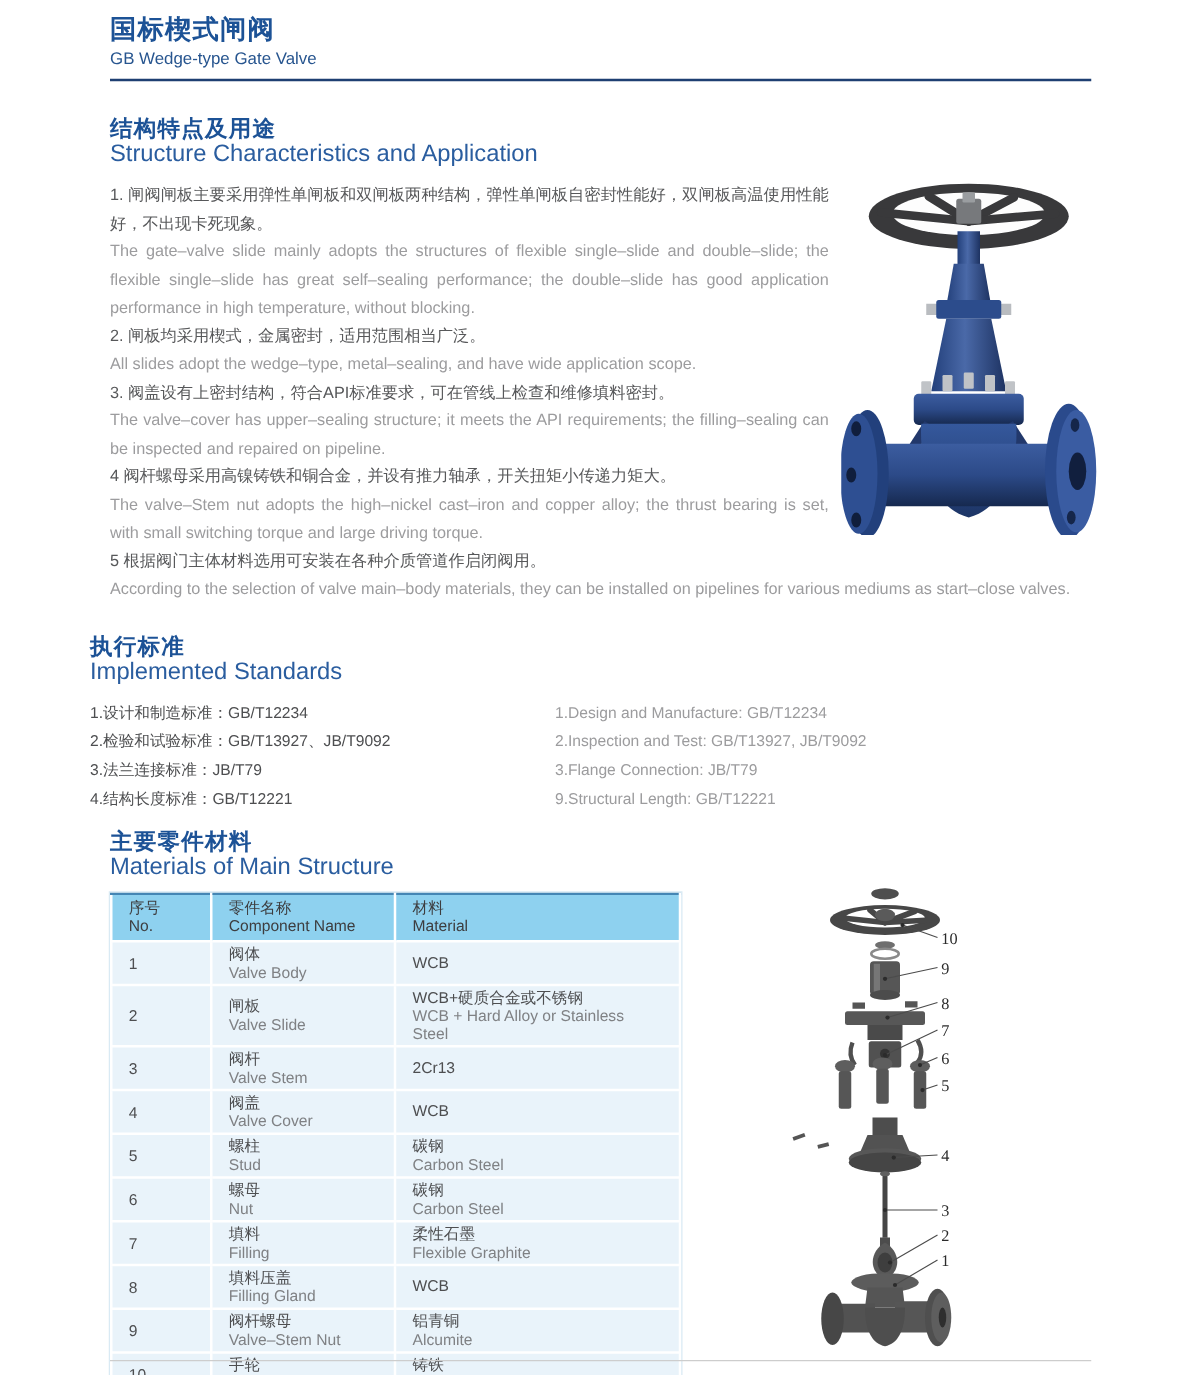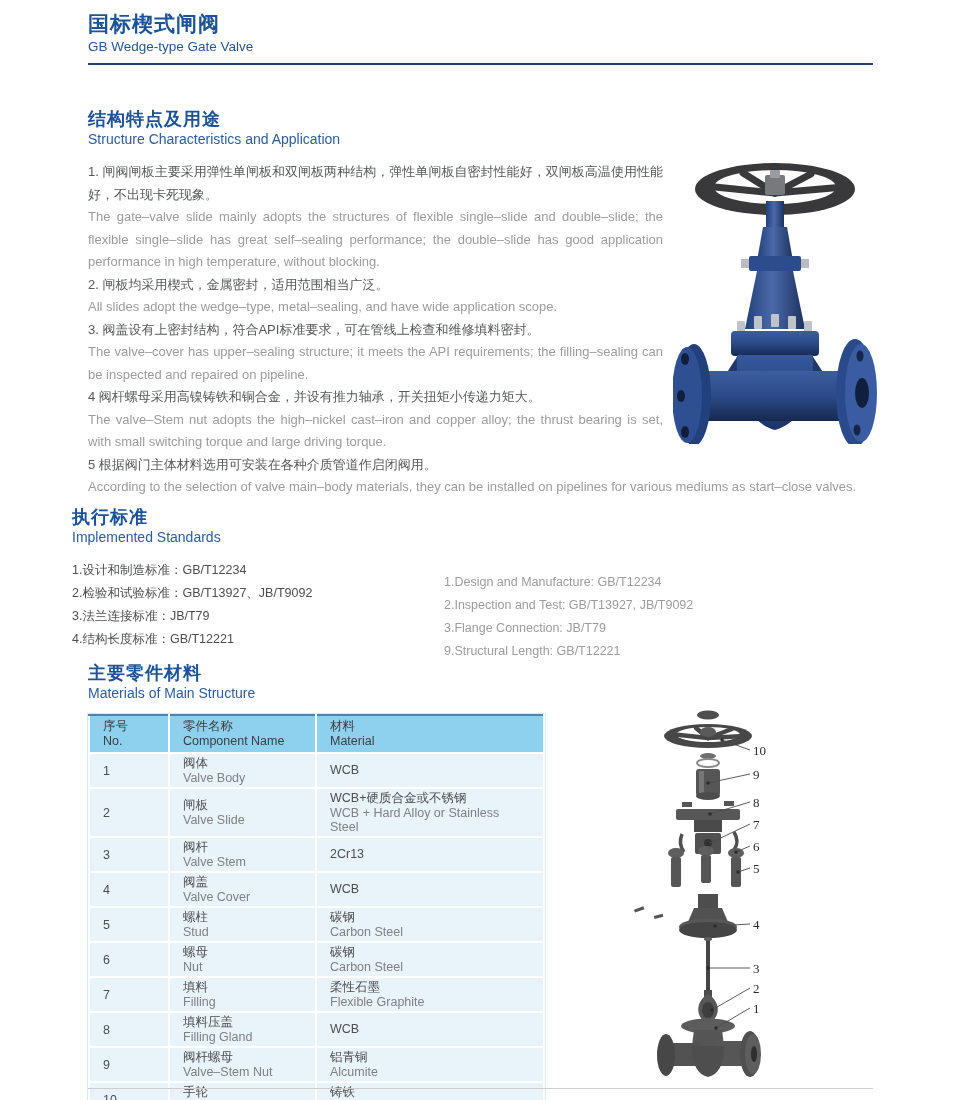--- a/index.html
+++ b/index.html
@@ -9,33 +9,33 @@
     -webkit-font-smoothing:antialiased;overflow:hidden;
   }
   .abs{position:absolute;}
   
   .doc-header{left:88px;top:12px;width:785px;}
   .doc-title{font-size:21px;font-weight:bold;color:#1c5296;letter-spacing:1px;line-height:24px;}
   .doc-subtitle{font-size:13.5px;color:#27558f;margin-top:3px;}
   .title-rule{height:2px;background:#1e3f72;margin-top:9px;}
   
   .sec-zh{font-size:18px;font-weight:bold;color:#1c5296;letter-spacing:1px;line-height:22px;}
-  .sec-en{font-size:14px;color:#2a5d9f;line-height:17px;margin-top:1px;}
-  
-  .structure{left:88px;top:108px;width:790px;}
+  .sec-en{font-size:19px;color:#2a5d9f;line-height:17px;margin-top:1px;}
+  
+  .structure{left:88px;top:92px;width:790px;}
   .para-wrap{margin-top:13px;}
   .photo-float{float:right;width:205px;height:295px;margin:-12px 0 6px 10px;}
   p.body-zh,p.body-en{margin:0;font-size:13px;line-height:22.5px;text-align:justify;}
   p.body-zh{color:#57585a;}
   p.body-en{color:#9c9c9e;}
   
   .standards{left:72px;top:506px;width:790px;}
   .std-cols{display:flex;margin-top:13px;}
   .std-col-zh{width:372px;}
-  .std-col-en{flex:1;margin-top:12px;}
+  .std-col-en{flex:1;}
   .std-item-zh,.std-item-en{font-size:12.5px;line-height:23px;}
   .std-item-zh{color:#4d4e50;}
   .std-item-en{color:#9c9c9e;}
   
   .materials{left:88px;top:662px;width:790px;}
   table.mat{border-collapse:collapse;width:455px;margin-top:12px;table-layout:fixed;}
   table.mat col.c1{width:80px;}
   table.mat col.c2{width:147px;}
   table.mat col.c3{width:228px;}
   table.mat th,table.mat td{

